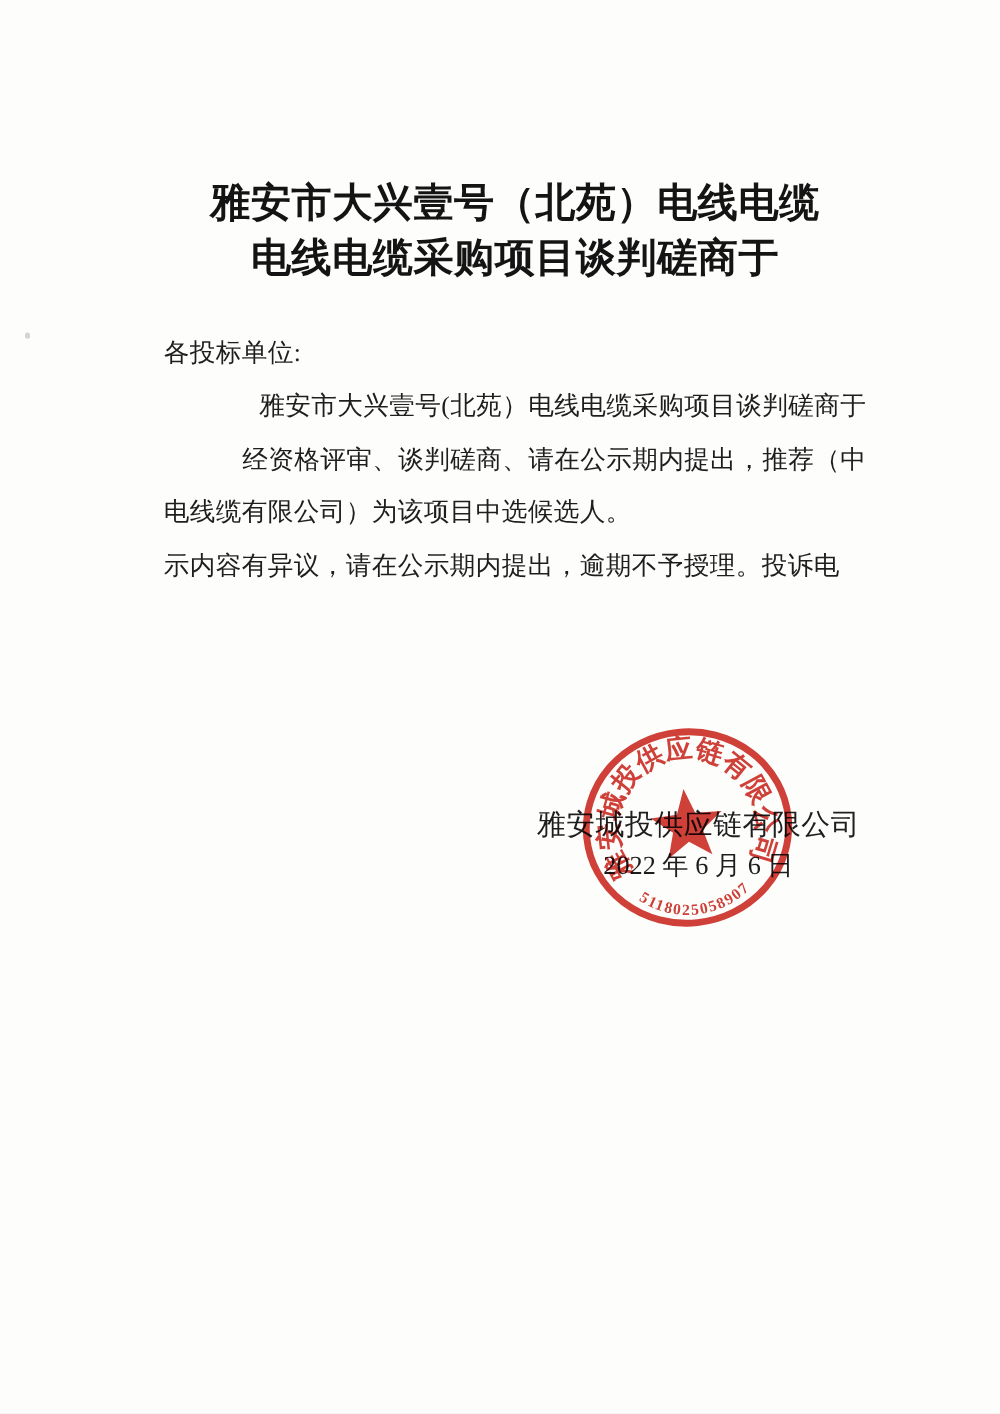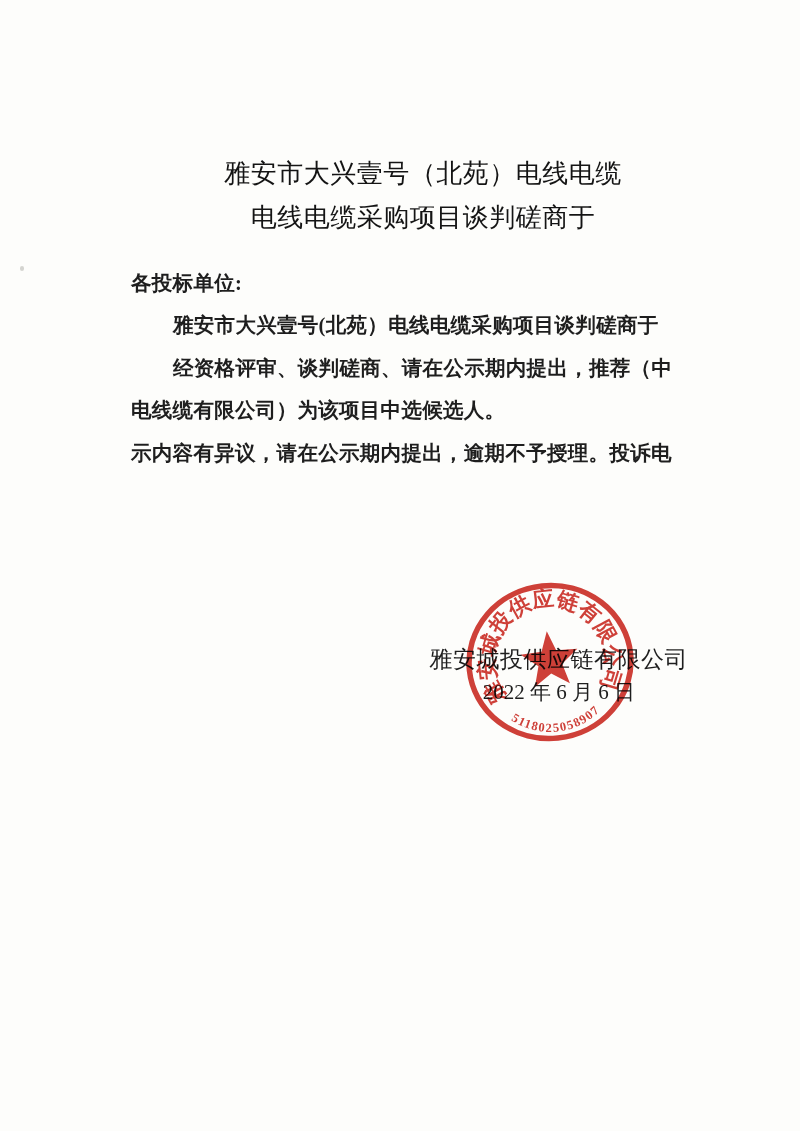--- a/index.html
+++ b/index.html
@@ -14,45 +14,45 @@
     margin: 0 auto;
     background: var(--paper, #fdfdfb);
     overflow: hidden;
     color: var(--ink, #1e1e1e);
   }
   .title {
     position: absolute;
     top: 139px;
     left: 131px;
     width: 560px;
-    margin: 12px;
+    margin: 1px;
     text-align: center;
     font-family: "Liberation Sans", "DejaVu Sans", sans-serif;
-    font-weight: 400;
-    font-size: 26px;
+    font-weight: 700;
+    font-size: 32px;
     line-height: 44px;
     letter-spacing: 0.5px;
     color: #141414;
   }
   .doc-body {
     position: absolute;
     top: 262px;
     left: 131px;
     width: 562px;
     font-family: "Liberation Serif", "DejaVu Serif", serif;
     font-size: 20.5px;
     line-height: 42.4px;
     letter-spacing: 0.3px;
-    font-weight: bold;
   }
   .doc-body .line {
     white-space: nowrap;
   }
   .doc-body .line.indent {
     padding-left: 42px;
+    text-align: right;
   }
   .sign-block {
     position: absolute;
     top: 645px;
     right: 112px;
     text-align: center;
     font-family: "Liberation Serif", "DejaVu Serif", serif;
     white-space: nowrap;
   }
   .sign-company {

